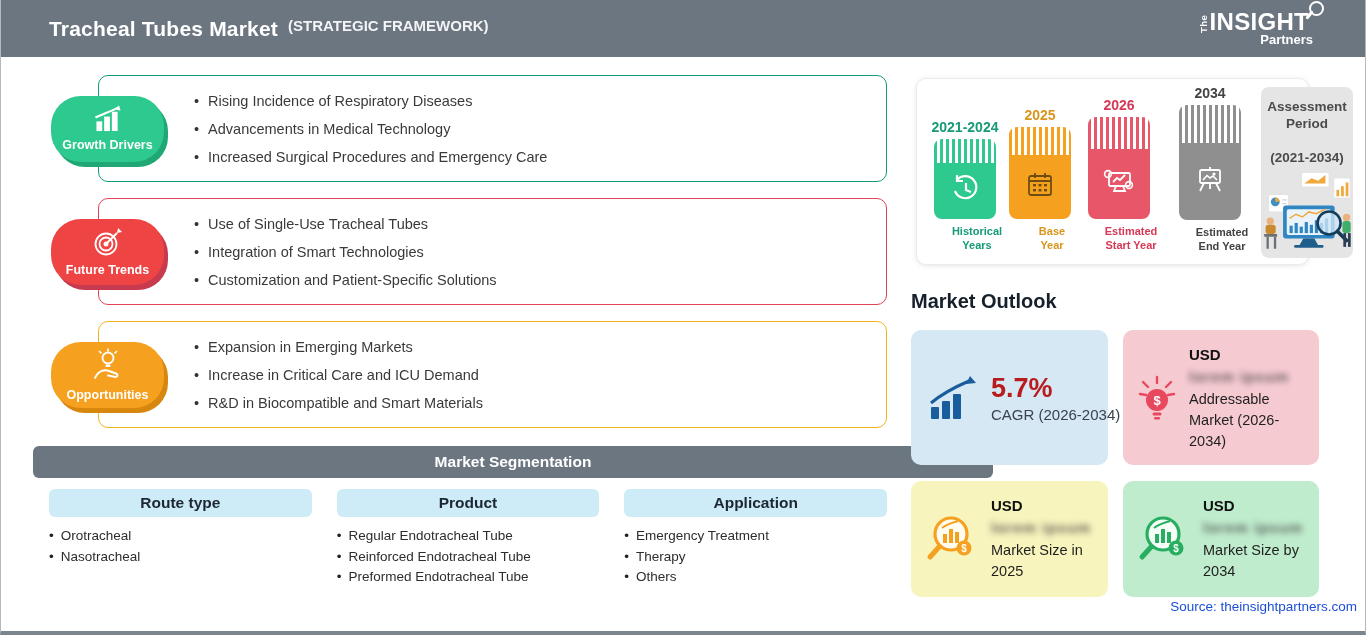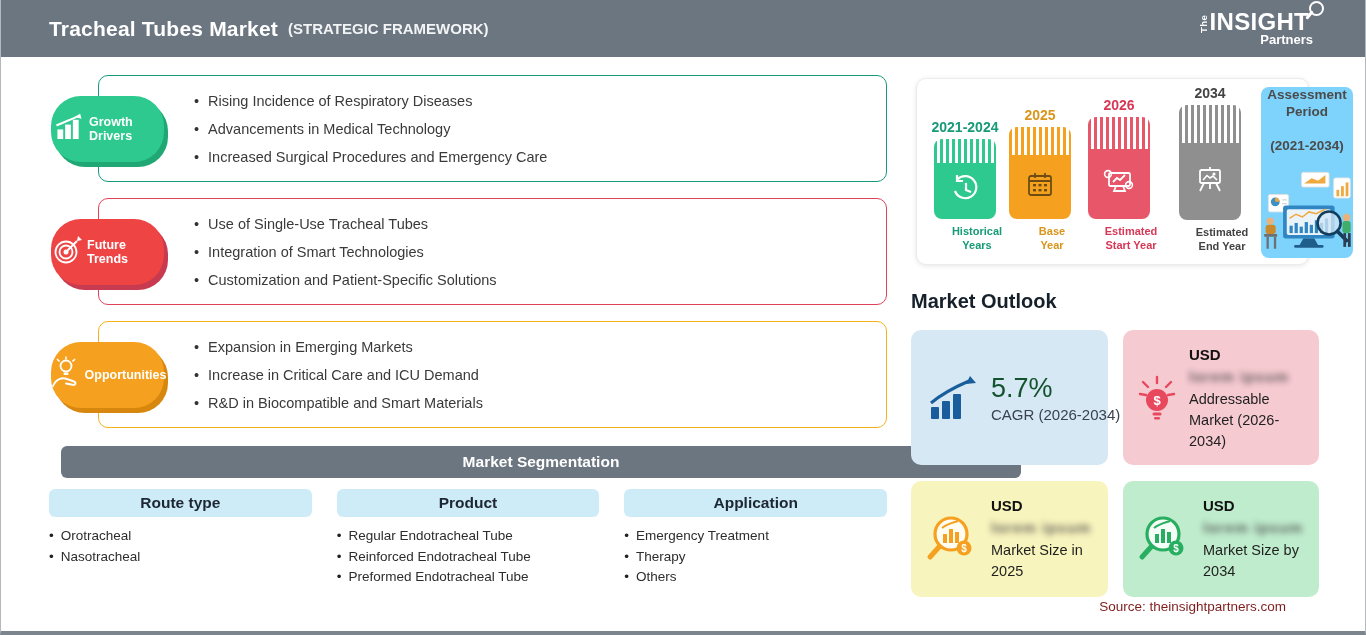--- a/index.html
+++ b/index.html
@@ -6,21 +6,21 @@
   html,body { width:1366px; height:635px; }
   body {
     font-family: "Liberation Sans", sans-serif;
     background:#ffffff; position:relative; overflow:hidden;
     border-left:1px solid #b3b9be; border-right:1px solid #b3b9be; border-bottom:4px solid #7c858d;
   }
 
   
   .hdr { position:absolute; left:0; top:0; width:1366px; height:57px; background:#6c7680;
          display:flex; align-items:center; justify-content:space-between; padding:0 52px 0 48px; }
-  .hdr-titlewrap { display:flex; align-items:center; gap:10px; }
+  .hdr-titlewrap { display:flex; align-items:flex-start; gap:10px; }
   .hdr-title { color:#fff; font-size:21px; font-weight:bold; letter-spacing:.2px; }
   .hdr-sub { color:#f2f4f5; font-size:15px; font-weight:600; }
   .logo { display:flex; align-items:flex-start; color:#fff; }
   .logo-the { writing-mode:vertical-rl; transform:rotate(180deg); font-size:9.5px; font-weight:bold;
               letter-spacing:.5px; line-height:1; margin:3px 1px 0 0; height:22px; text-align:center;}
   .logo-main { display:flex; flex-direction:column; align-items:flex-end; }
   .logo-insight { font-size:24px; font-weight:800; line-height:1; letter-spacing:.3px; position:relative; padding-right:6px;}
   .logo-lens { position:absolute; right:-9px; top:-9px; width:15px; height:15px;
                border:2.5px solid #fff; border-radius:50%; }
   .logo-lens::after { content:""; position:absolute; width:3px; height:10px; background:#fff;
@@ -30,31 +30,31 @@
   
   .framework { position:absolute; left:48px; top:75px; width:838px; }
   .fw-row { position:relative; height:107px; margin-bottom:16px; }
   .fw-box { position:absolute; left:49px; right:0; top:0; bottom:0; border-radius:10px;
             background:#fff; display:flex; align-items:center; padding-left:95px; }
   .fw-box.green  { border:1.5px solid #159a7b; }
   .fw-box.red    { border:1.5px solid #e04358; }
   .fw-box.orange { border:1.5px solid #f2b21c; }
   .badge { position:absolute; left:2px; top:50%; transform:translateY(-50%);
            width:113px; height:66px; border-radius:30px; z-index:2;
-           display:flex; flex-direction:row; align-items:center; justify-content:center; gap:2px; }
+           display:flex; flex-direction:column; align-items:center; justify-content:center; gap:2px; }
   .badge.green  { background:#2dc98e; box-shadow:4px 5px 0 #1fa873; }
   .badge.red    { background:#ef4444; box-shadow:4px 5px 0 #c73a50; }
   .badge.orange { background:#f6a01f; box-shadow:4px 5px 0 #d8870e; }
   .badge-label { color:#fff; font-size:12.5px; font-weight:bold; }
   .fw-list { list-style:none; }
   .fw-list li { font-size:14.5px; color:#3a3a3a; line-height:28px; }
   .fw-list li::before { content:"•"; margin-right:9px; color:#333; }
 
   
-  .seg-bar { position:absolute; left:60px; top:446px; width:960px; height:32px; background:#6c7680;
+  .seg-bar { position:absolute; left:32px; top:446px; width:960px; height:32px; background:#6c7680;
              border-radius:6px; display:flex; align-items:center; justify-content:center; }
   .seg-bar-title { color:#fff; font-size:15.5px; font-weight:bold; }
   .seg-cols { position:absolute; left:48px; top:489px; width:838px; display:flex; gap:25px; }
   .seg-col { flex:1; }
   .seg-head { background:#cdecf7; border-radius:6px; height:28px; line-height:28px; text-align:center;
               font-size:15.5px; font-weight:bold; color:#1d2733; }
   .seg-list { list-style:none; margin-top:9px; }
   .seg-list li { font-size:13.5px; color:#2d2d2d; line-height:20.5px; }
   .seg-list li::before { content:"•"; margin-right:7px; color:#222; }
 
@@ -71,45 +71,45 @@
   .tl-cap { text-align:center; font-size:11px; font-weight:bold; line-height:1.28; height:32px; margin-top:5px;margin-left:24px; }
   .c-green  { color:#169a77; }  .c-orange { color:#d9951c; }
   .c-red    { color:#d63856; }  .c-gray   { color:#434343; }
   .bg-green  { background:#2dc98e; } .st-green  { background:repeating-linear-gradient(90deg,#2dc98e 0 3px,#fff 3px 6px); height:24px; }
   .bg-orange { background:#f6a020; } .st-orange { background:repeating-linear-gradient(90deg,#f6a020 0 3px,#fff 3px 6px); height:28px; }
   .bg-red    { background:#e85669; } .st-red    { background:repeating-linear-gradient(90deg,#e85669 0 3px,#fff 3px 6px); height:32px; }
   .bg-gray   { background:#8f8f8f; } .st-gray   { background:repeating-linear-gradient(90deg,#8f8f8f 0 3px,#fff 3px 6px); height:38px; }
   .h-green { height:80px; } .h-orange { height:92px; } .h-red { height:102px; } .h-gray { height:118px; }
   .w1 { width:56px; } .w2 { width:34px; } .w3 { width:64px; } .w4 { width:62px; }
 
-  .assess { margin-left:8px; width:99px; height:171px; background:#7dd3fc; border-radius:8px;
-            display:flex; flex-direction:column; align-items:center; }
+  .assess { margin-left:8px; width:99px; height:171px; background:#e5e5e5; border-radius:8px;
+            display:flex; flex-direction:column; align-items:center; padding-top:12px; }
   .assess-t { font-size:13.5px; font-weight:bold; color:#4b4b4b; line-height:1.25; text-align:center; }
   .assess-r { font-size:13.5px; font-weight:bold; color:#4b4b4b; margin-top:17px; }
   .assess-art { margin-top:auto; margin-bottom:2px; }
 
   
   .mo-title { position:absolute; left:910px; top:290px; font-size:20px; font-weight:bold; color:#15202b; }
   .mo-cards { position:absolute; left:910px; top:330px; width:408px;
               display:grid; grid-template-columns:197px 196px; gap:16px 15px; }
   .card { border-radius:10px; display:flex; gap:12px; padding:14px 14px; }
   .card-blue   { background:#d5e8f4; height:135px; align-items:center; padding-left:18px;}
   .card-pink   { background:#f6cad1; height:135px; }
   .card-yellow { background:#f8f4bd; height:116px; }
   .card-green  { background:#bfeccd; height:116px; }
   .card-iconwrap { display:flex; align-items:center; }
   .card-txt { display:flex; flex-direction:column; padding-top:2px; }
-  .mo-value { font-size:27px; font-weight:normal; color:#14532d; line-height:1.1; }
+  .mo-value { font-size:27px; font-weight:bold; color:#b91c1c; line-height:1.1; }
   .mo-cagr  { font-size:15px; color:#39424e; margin-top:3px; white-space:nowrap;}
   .mo-usd   { font-size:15px; font-weight:bold; color:#111; }
   .blur     { filter:blur(3px); opacity:.85; font-weight:bold; font-size:15px; color:#4a4a4a;
               letter-spacing:1px; margin:5px 0 4px; }
   .mo-label { font-size:14.5px; color:#1f1f1f; line-height:21px; }
-  .source { position:absolute; left:877px; top:599px; width:408px; text-align:right;
-            font-size:13.5px; color:#7f1d1d; }
+  .source { position:absolute; left:948px; top:599px; width:408px; text-align:right;
+            font-size:13.5px; color:#1d4ed8; }
 </style>
 </head>
 <body>
 
 <div class="hdr">
   <div class="hdr-titlewrap">
     <span class="hdr-title">Tracheal Tubes Market</span>
     <span class="hdr-sub">(STRATEGIC FRAMEWORK)</span>
   </div>
   <div class="logo">

